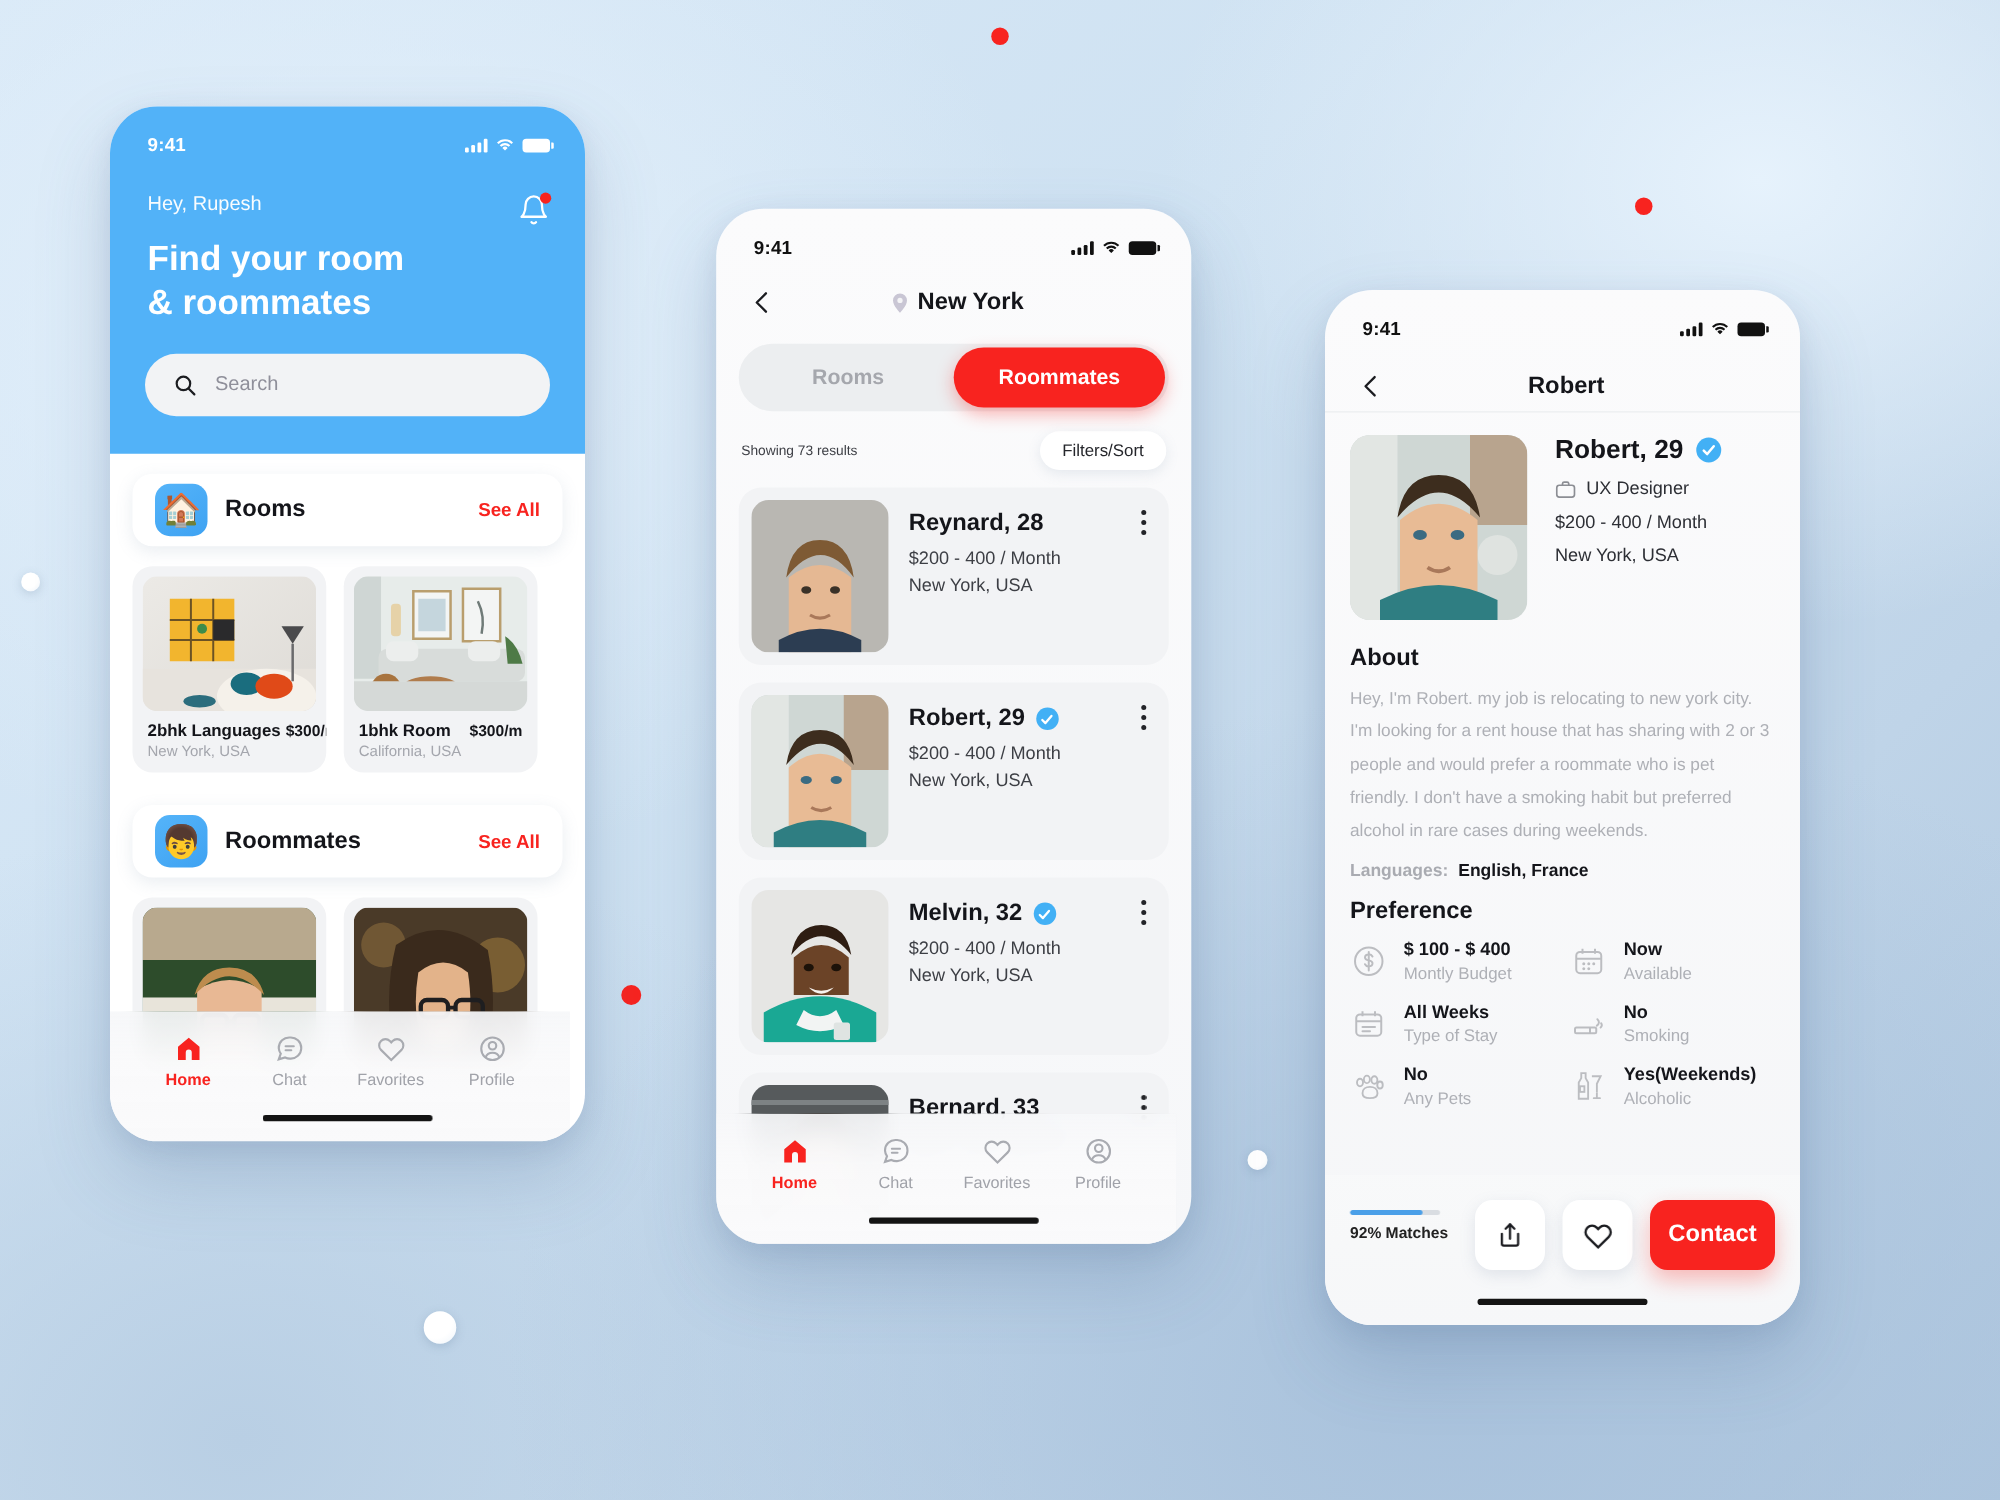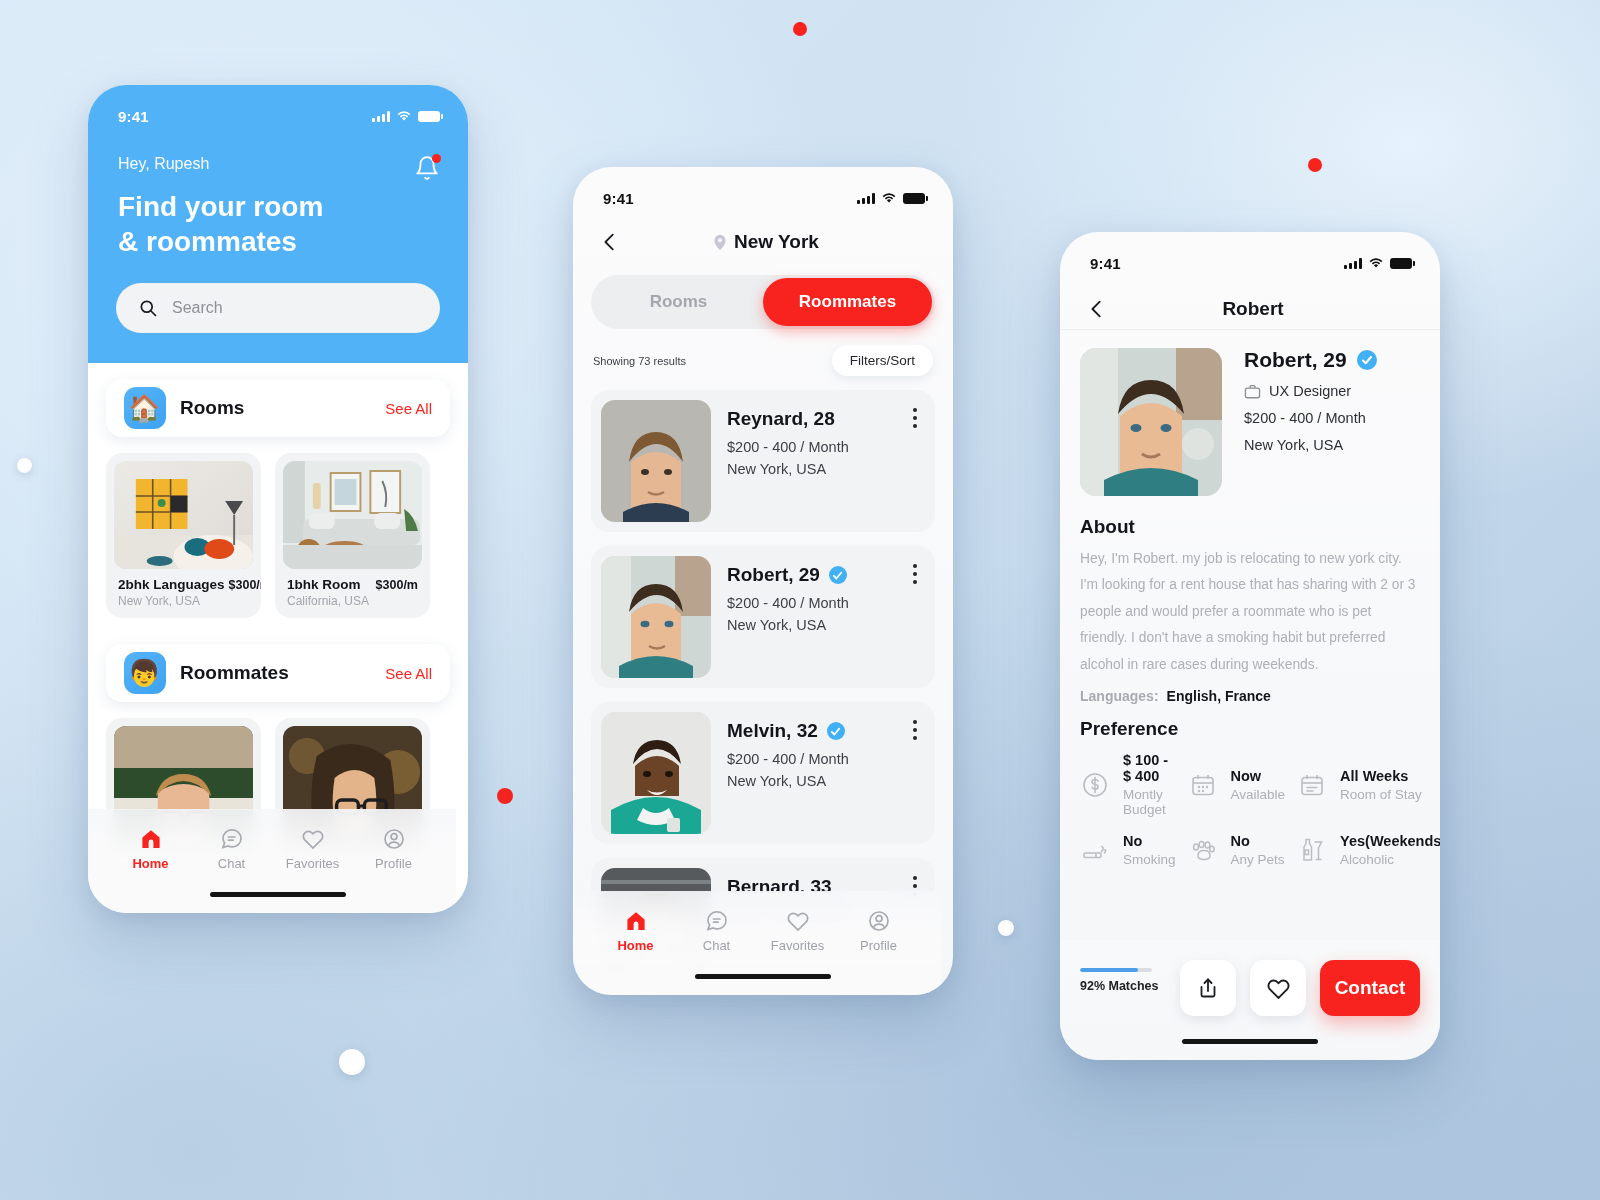--- a/index.html
+++ b/index.html
@@ -85,21 +85,21 @@
     margin:16px 18px 0 18px; background:#fff; border-radius:16px;
     box-shadow:0 4px 14px rgba(120,140,165,.16);
     height:58px; display:flex; align-items:center; padding:0 18px; gap:14px;
   }
   .sec-emoji {
     width:42px; height:42px; border-radius:12px; flex:none;
     display:flex; align-items:center; justify-content:center; font-size:26px;
     background:linear-gradient(145deg,#55b4f9,#3ea2f2);
   }
   .sec-title { font-size:19px; font-weight:bold; color:#14151a; flex:1; }
-  .see-all { color:#f8231f; font-size:15px; font-weight:normal; }
+  .see-all { color:#f8231f; font-size:15px; font-weight:bold; }
 
   .card-grid { display:flex; gap:14px; padding:16px 18px 0 18px; }
   .rcard {
     width:155px; background:#f2f3f5; border-radius:16px; padding:8px 8px 10px 8px;
     overflow:hidden;
   }
   .rimg { height:108px; border-radius:12px; overflow:hidden; position:relative; }
   .rcard-meta { display:flex; justify-content:space-between; align-items:baseline; padding:8px 4px 0 4px; gap:4px; }
   .rname { font-size:13.5px; font-weight:bold; color:#14151a; white-space:nowrap; }
   .rprice { font-size:12.5px; font-weight:bold; color:#14151a; white-space:nowrap; }
@@ -165,21 +165,21 @@
   .p3-top { display:flex; gap:22px; padding:18px 22px 0 20px; }
   .p3-photo { width:142px; height:148px; border-radius:16px; overflow:hidden; flex:none; }
   .p3-name { font-size:21px; font-weight:bold; color:#14151a; display:flex; align-items:center; gap:10px; }
   .p3-line { font-size:14.5px; color:#2d2f35; margin-top:11px; display:flex; align-items:center; gap:8px; }
 
   .p3-sec-title { font-size:19px; font-weight:bold; color:#14151a; padding:20px 22px 0 20px; }
   .p3-about { font-size:13.8px; line-height:1.92; color:#aeb0b6; padding:8px 24px 0 20px; }
   .p3-langs { padding:10px 20px 0 20px; font-size:14px; color:#a9abb1; display:flex; gap:8px;font-weight:bold; }
   .p3-langs b { color:#14151a; }
 
-  .pref-grid { display:grid; grid-template-columns:1fr 1fr 1fr; gap:16px 12px; padding:12px 20px 0 20px; }
+  .pref-grid { display:grid; grid-template-columns:1fr 1fr; gap:16px 12px; padding:12px 20px 0 20px; }
   .pref { display:flex; gap:13px; align-items:center; }
   .pref-ico { width:30px; height:30px; flex:none; opacity:.48; }
   .pref-v { font-size:14.5px; font-weight:bold; color:#14151a; }
   .pref-l { font-size:13.5px; color:#aeb0b6; margin-top:3px; }
 
   .p3-actions {
     position:absolute; left:0; right:0; bottom:0; height:120px;
     background:linear-gradient(180deg, rgba(248,249,250,.9) 0%, #f7f8f9 45%, #f6f7f9 100%);
     display:flex; align-items:flex-start; gap:14px; padding:20px 20px 0 20px;
   }
@@ -711,21 +711,21 @@
       <svg class="pref-ico" viewBox="0 0 30 30" fill="none" stroke="#7d7f85" stroke-width="1.6">
         <rect x="5" y="7.5" width="20" height="17" rx="3"></rect>
         <line x1="5" y1="13" x2="25" y2="13"></line>
         <line x1="10" y1="5" x2="10" y2="9"></line>
           <line x1="20" y1="5" x2="20" y2="9"></line>
         <line x1="10" y1="17.5" x2="20" y2="17.5" stroke-linecap="round"></line>
         <line x1="10" y1="21" x2="16" y2="21" stroke-linecap="round"></line>
       </svg>
       <div>
         <div class="pref-v">All Weeks</div>
-        <div class="pref-l">Room of Stay</div>
+        <div class="pref-l">Type of Stay</div>
       </div>
     </div>
 
     <div class="pref">
       <svg class="pref-ico" viewBox="0 0 30 30" fill="none" stroke="#7d7f85" stroke-width="1.6">
         <rect x="4" y="18" width="17" height="4.5" rx="1.2"></rect>
         <line x1="16" y1="18" x2="16" y2="22.5"></line>
         <path d="M21.5 16.5c2-1.3 2.2-3.6.4-5.1" stroke-linecap="round"></path>
         <path d="M24.5 18c1.1-.9 1.3-2.4.4-3.4" stroke-linecap="round"></path>
       </svg>

